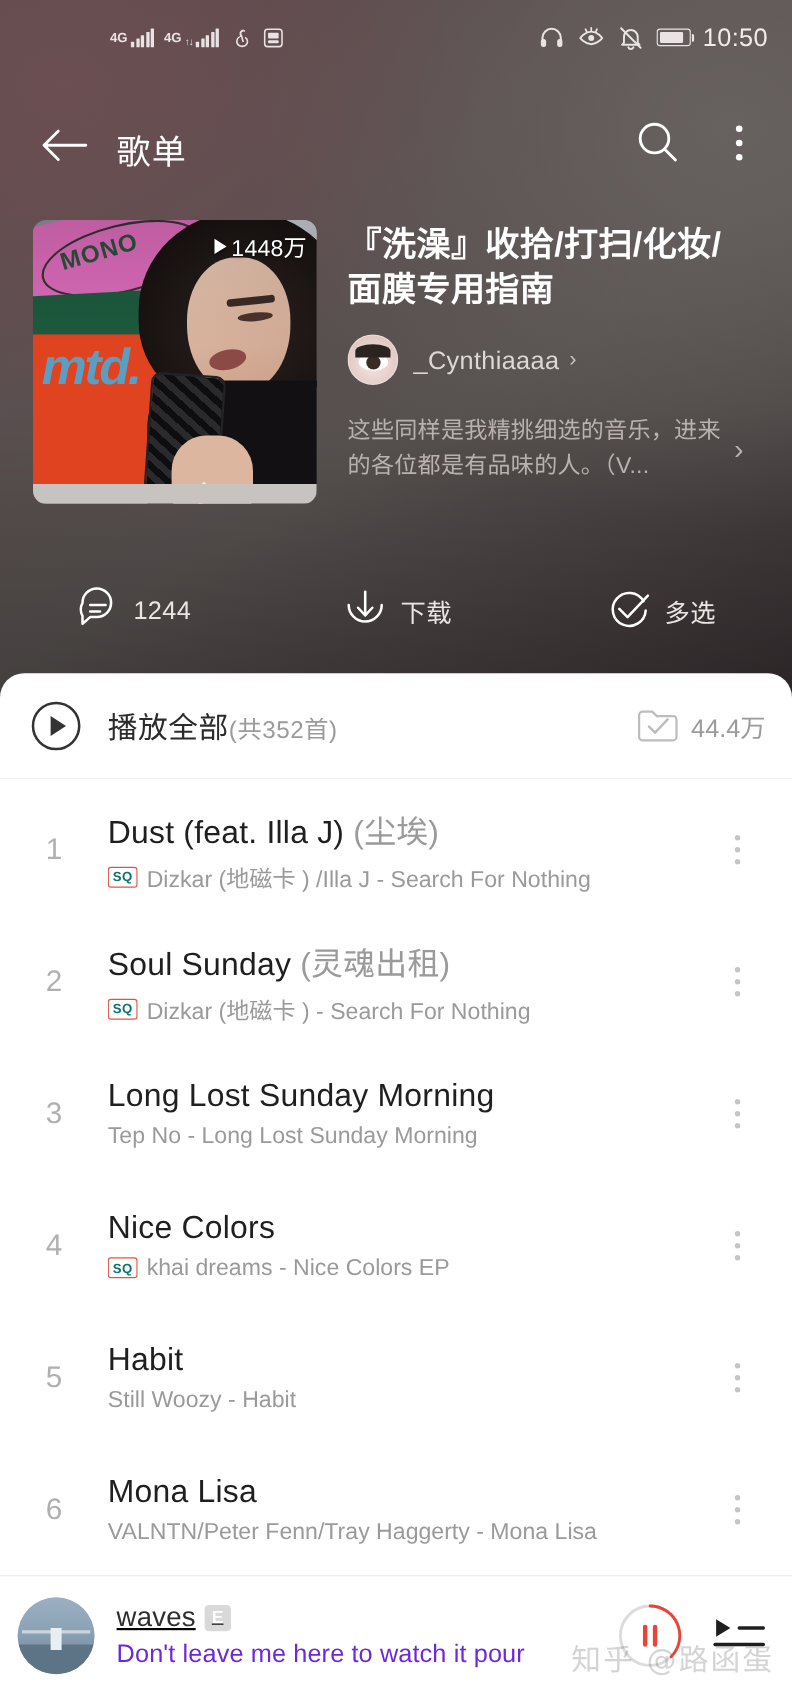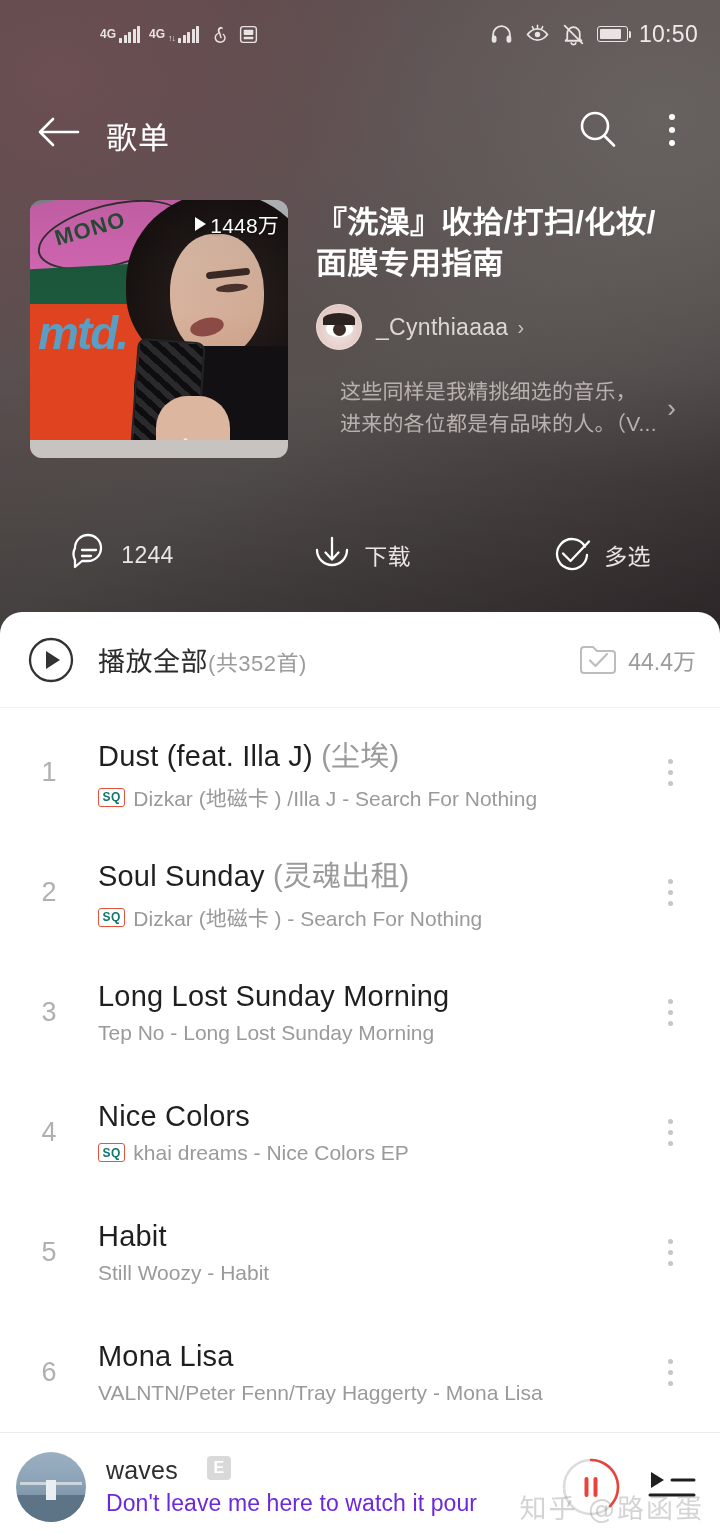--- a/index.html
+++ b/index.html
@@ -148,21 +148,21 @@
     width:46px;height:46px;border-radius:50%;flex:0 0 46px;
     background:radial-gradient(circle at 50% 58%, #f2e5e2 0%, #e6cfcb 55%, #d9bdb8 100%);
     position:relative; overflow:hidden; border:1px solid rgba(255,255,255,.35);
   }
   .avatar .eyeshape { position:absolute; left:9px; top:16px; width:27px; height:16px; background:#fff; border-radius:50%;}
   .avatar .iris { position:absolute; left:16px; top:18px; width:13px; height:13px; background:#3a2b26; border-radius:50%;}
   .avatar .lash { position:absolute; left:6px; top:8px; width:32px; height:12px; background:#2c2320; border-radius:50% 50% 0 0;}
   .pl-authorname { color:#ddd7d5; font-size:23px; margin-left:14px; letter-spacing:.3px;}
   .chev { color:#c9c2c0; font-size:20px; margin-left:9px; font-weight:300;}
 
-  .pl-desc-row { display:flex; align-items:center; margin-top:26px;margin-left:24px;}
+  .pl-desc-row { display:flex; align-items:center; margin-top:26px;}
   .pl-desc {
     flex:1; color:#b8b1af; font-size:21px; line-height:1.52; letter-spacing:.2px;
     display:-webkit-box; -webkit-line-clamp:2; -webkit-box-orient:vertical; overflow:hidden;
   }
   .pl-desc-chev { color:#b8b1af; font-size:26px; font-weight:300; margin-left:10px; flex:0 0 auto;}
 
   
   .actions {
     position:absolute; top:500px; left:0; width:720px; height:110px;
     display:flex; align-items:center;
@@ -220,21 +220,21 @@
     display:flex; align-items:center; padding:0 22px 0 16px;
   }
   .mp-cover {
     width:70px;height:70px;border-radius:50%;flex:0 0 70px; overflow:hidden; position:relative;
     background:linear-gradient(180deg,#9bb0c2 0%,#8ba2b6 44%,#6b8294 100%);
   }
   .mp-cover .sea { position:absolute; left:0; bottom:0; width:100%; height:38%; background:#5d7486; }
   .mp-cover .house { position:absolute; left:50%; bottom:22px; width:10px; height:20px; background:#e8eef2; transform:translateX(-50%); }
   .mp-cover .beam { position:absolute; left:4px; top:30px; width:62px; height:3px; background:rgba(255,255,255,.55);}
   .mp-info { flex:1; min-width:0; margin-left:20px; }
-  .mp-title-row { display:flex; align-items:flex-start; gap:29px; }
+  .mp-title-row { display:flex; align-items:center; gap:8px;text-decoration:underline; }
   .mp-title { font-size:25px; color:#2e2e2e; letter-spacing:.2px;}
   .mp-badge {
     width:24px;height:24px;border-radius:4px;background:#d9d9d9;color:#fff;
     font-size:16px; font-weight:bold; display:flex;align-items:center;justify-content:center;
   }
   .mp-lyric { margin-top:5px; font-size:23px; color:#6d28d9; letter-spacing:.1px; white-space:nowrap; overflow:hidden; text-overflow:ellipsis;}
   .mp-pause { width:62px;height:62px;flex:0 0 62px; position:relative; margin-right:22px;}
   .mp-queue { width:54px;height:54px;flex:0 0 54px; display:flex;align-items:center;justify-content:center;}
 
   .watermark {

